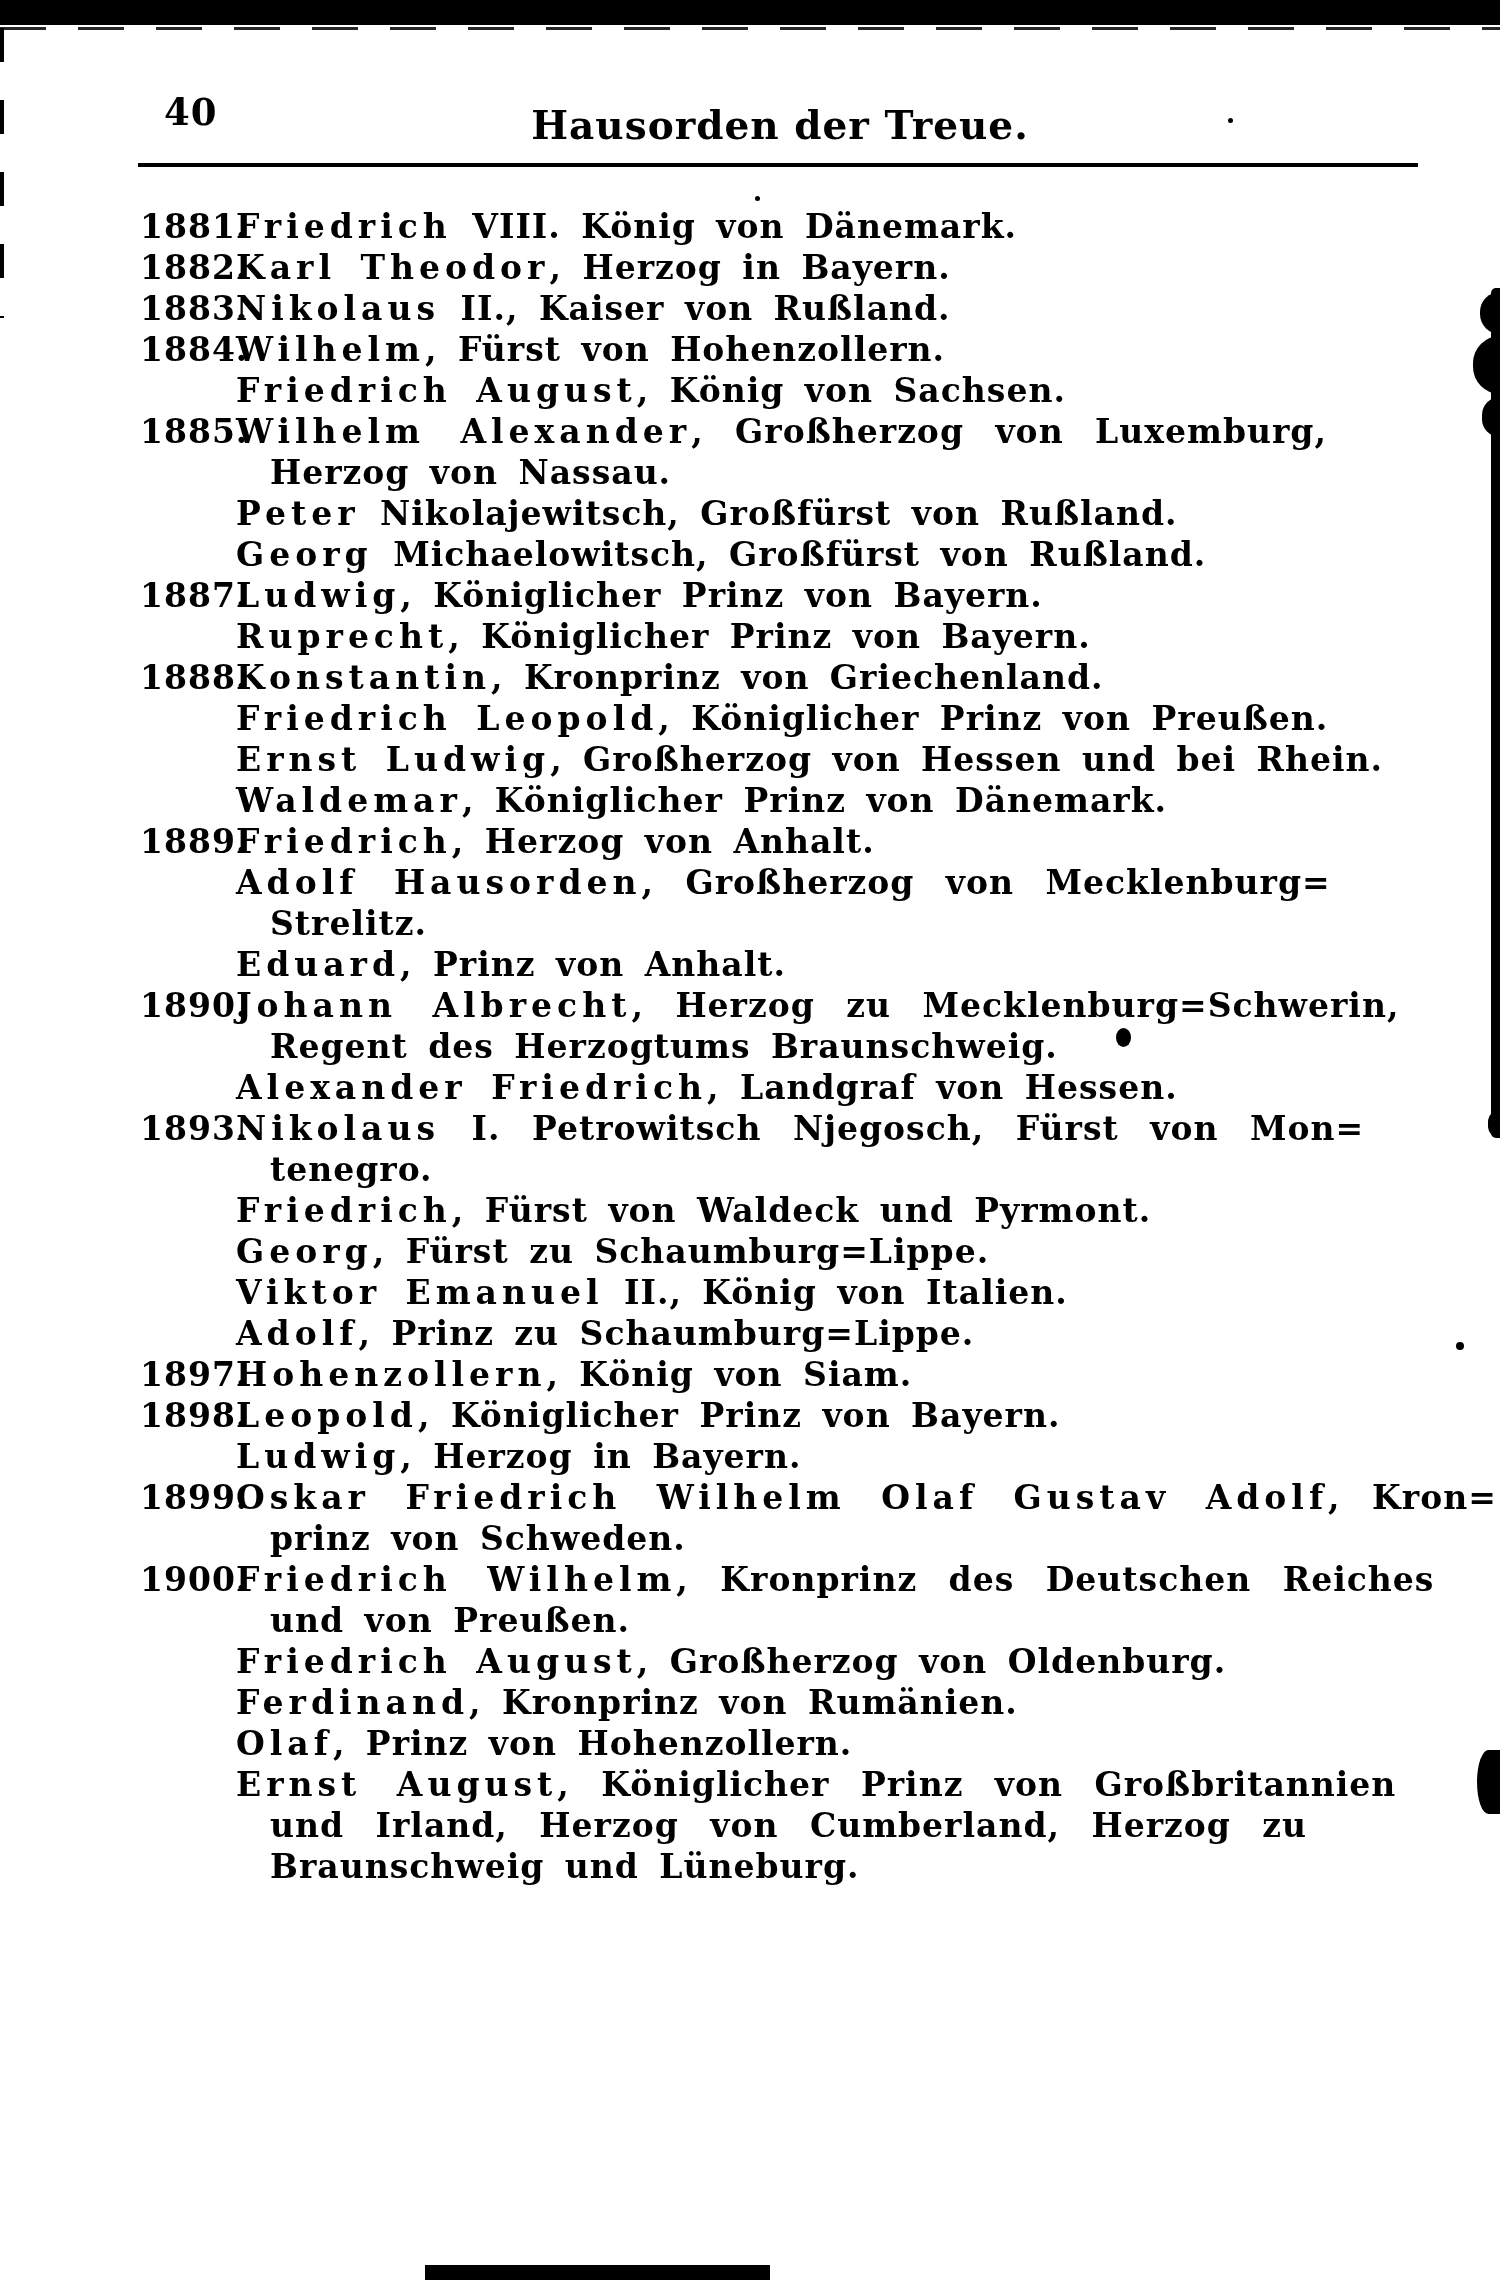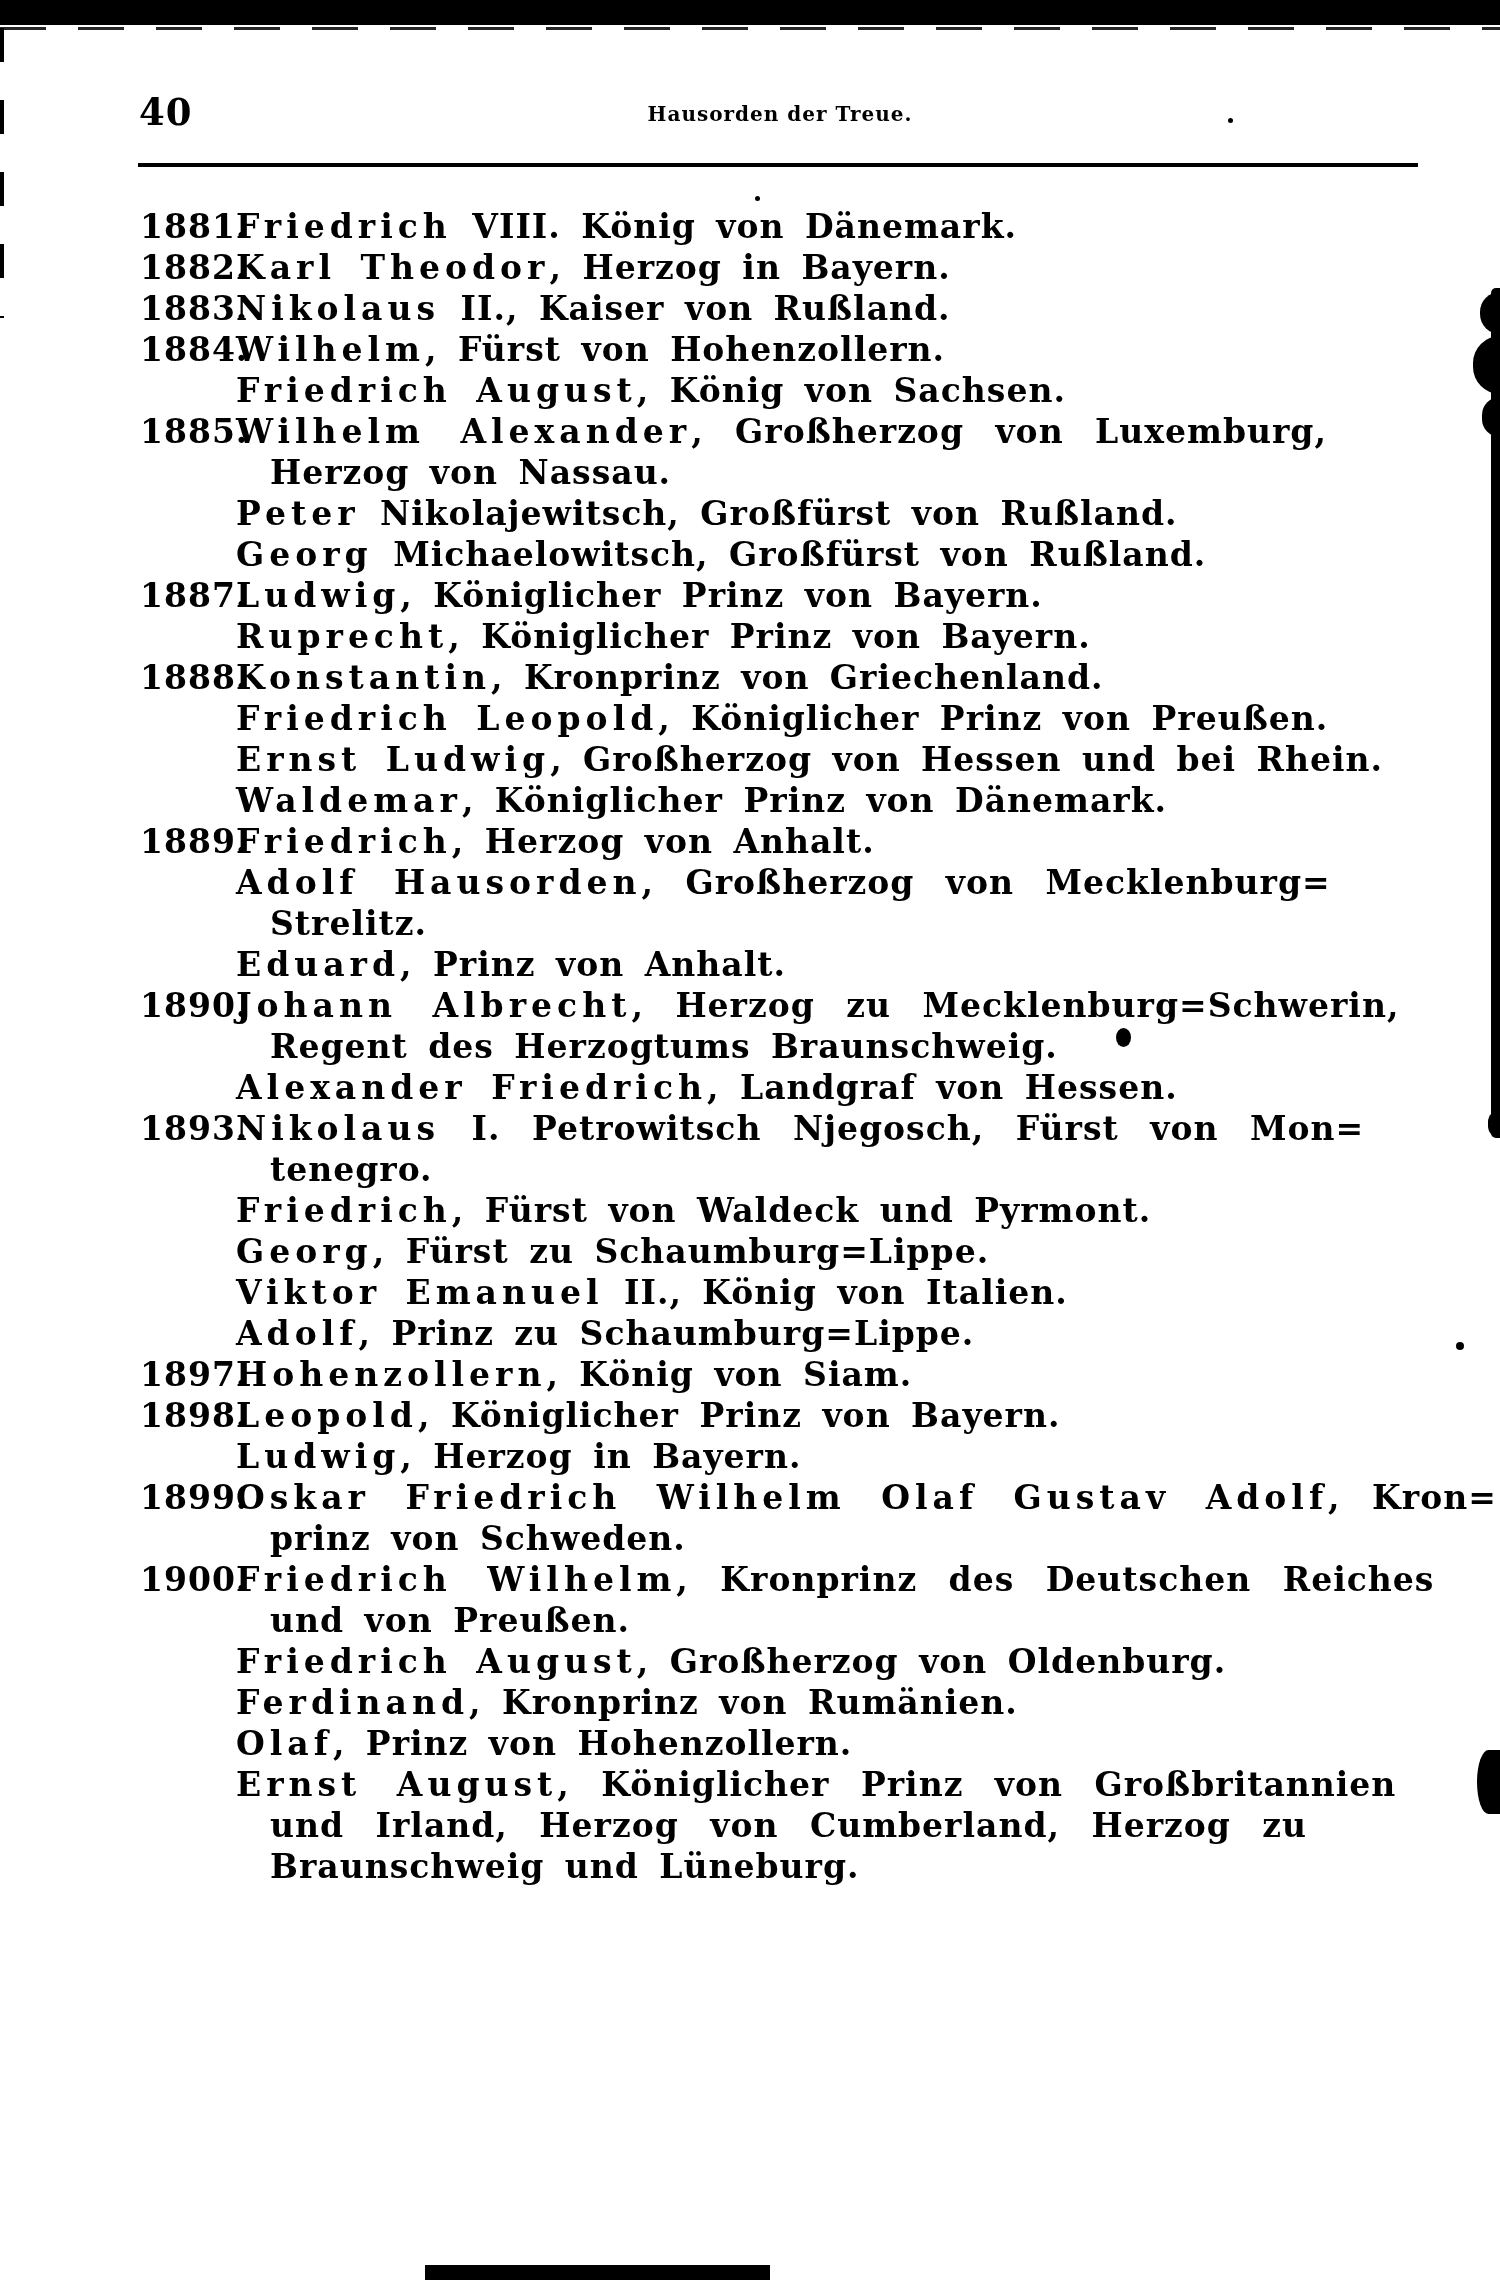--- a/index.html
+++ b/index.html
@@ -22,23 +22,23 @@
   .rbump4{position:absolute;right:0;top:1110px;width:12px;height:28px;background:#000;border-radius:14px 0 0 14px;}
   .rblob{position:absolute;right:0;top:1750px;width:23px;height:64px;background:#000;border-radius:50% 0 0 50%;}
   .bottombar{position:absolute;left:425px;top:2265px;width:345px;height:15px;background:#000;}
   .inkdot{position:absolute;background:#000;border-radius:50%;}
   .dot-a{left:1116px;top:1028px;width:15px;height:19px;}
   .dot-b{left:1456px;top:1342px;width:8px;height:8px;}
   .dot-c{left:755px;top:196px;width:5px;height:5px;}
   .dot-d{left:1228px;top:118px;width:5px;height:5px;}
 
   
-  .pagenum{position:absolute;left:139px;top:90px;font-size:37px;font-weight:bold;letter-spacing:1px;}
+  .pagenum{position:absolute;left:164px;top:90px;font-size:37px;font-weight:bold;letter-spacing:1px;}
   .runhead{position:absolute;left:140px;top:102px;width:1280px;text-align:center;
-    font-size:20px;font-weight:bold;letter-spacing:1px;}
+    font-size:39px;font-weight:bold;letter-spacing:1px;}
   .rule{position:absolute;left:138px;top:163px;width:1280px;height:4px;background:#000;}
 
   
   .list{position:absolute;left:140px;top:206px;width:1300px;}
   .row{white-space:nowrap;line-height:41px;height:41px;font-size:33px;font-weight:bold;
     letter-spacing:1px;word-spacing:8px;}
   .row .year{display:inline-block;width:96px;}
   .row .name{letter-spacing:5px;}
   .row.ind .text{padding-left:34px;}
   .row.fill{word-spacing:19px;}

